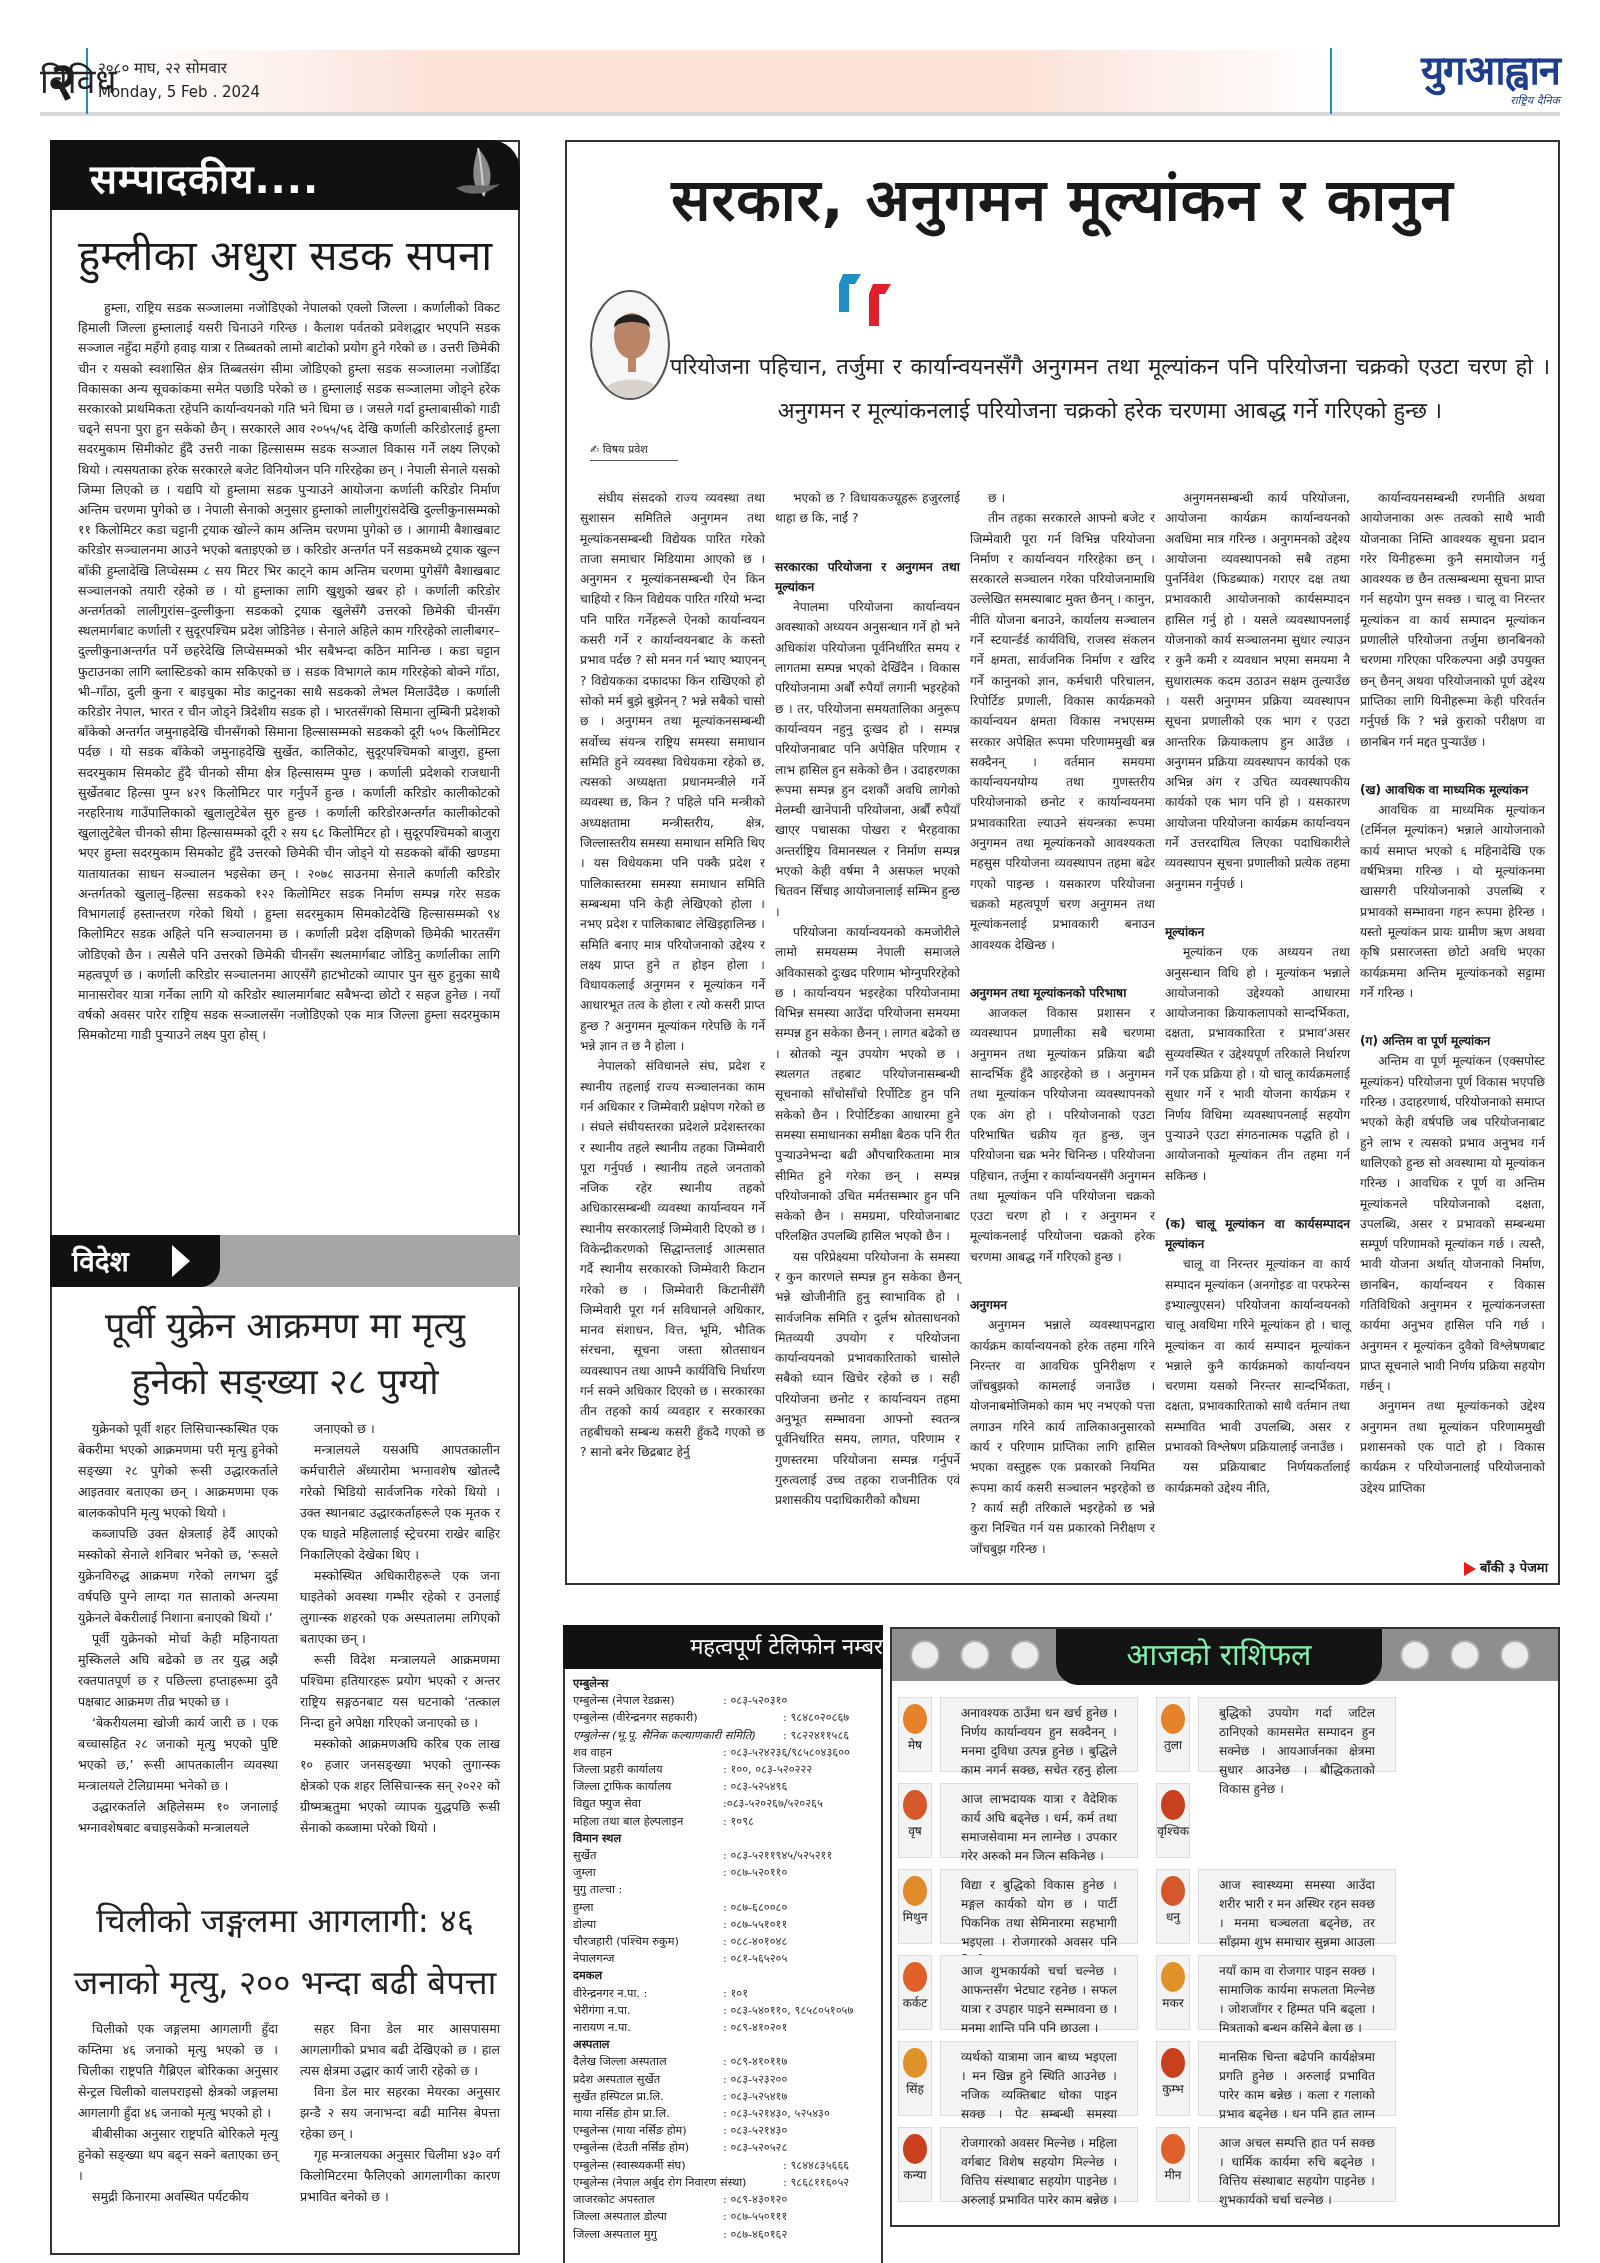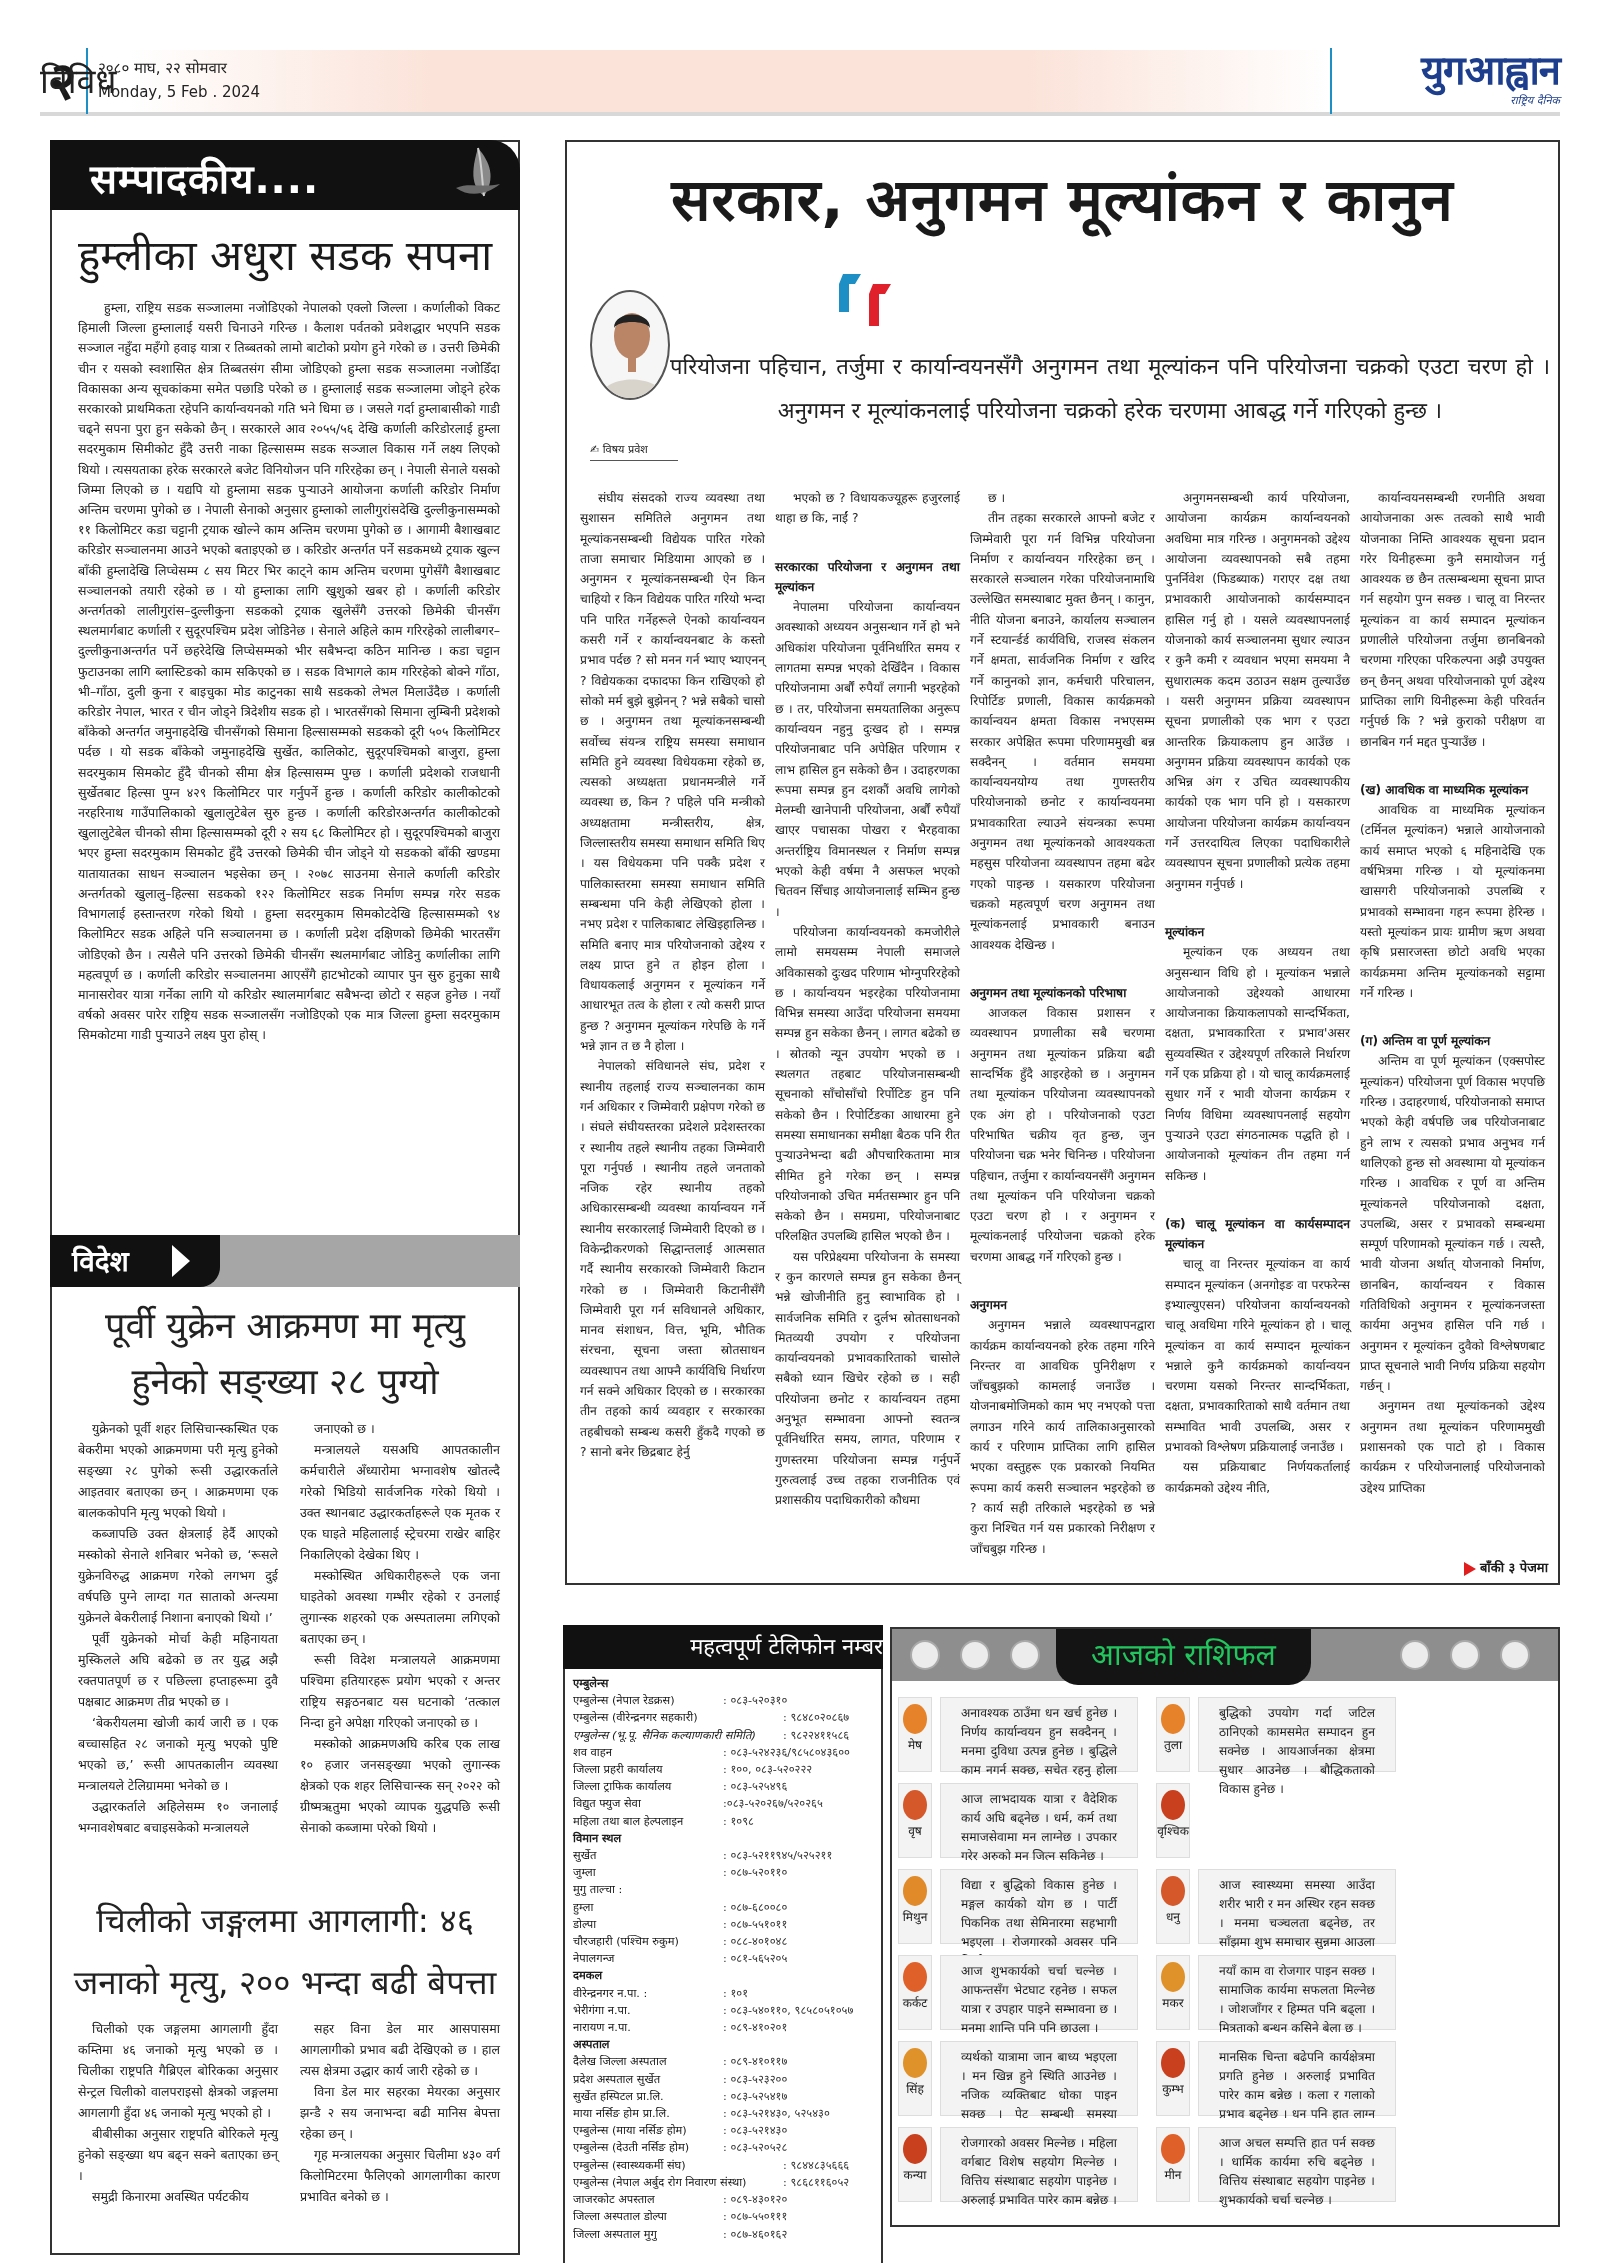--- a/index.html
+++ b/index.html
@@ -46,21 +46,21 @@
   #ph{left:563px;top:1625px;width:320px;height:648px}
   #ph-head{left:563px;top:1625px;width:320px;height:44px;background:#111;color:#fff;text-align:right;font-size:22px;line-height:44px}
   #ph-list{left:573px;top:1675px;width:305px;font-size:11.3px;line-height:17.2px}
   .ph-row{display:flex}
   .ph-name{width:150px;flex:none}
   .ph-num{flex:1;color:#333}
   .ph-cat{font-weight:bold}
   
   #hs{left:890px;top:1627px;width:670px;height:600px}
   #hs-head{left:892px;top:1629px;width:666px;height:52px;background:#8e8e8e}
-  #hs-titlebox{left:1056px;top:1629px;width:255px;height:56px;background:#141414;border-radius:0 0 22px 22px;color:#22c55e;text-align:center;font-size:30px;line-height:52px}
+  #hs-titlebox{left:1056px;top:1629px;width:326px;height:56px;background:#141414;border-radius:0 0 22px 22px;color:#86efac;text-align:center;font-size:30px;line-height:52px}
   .hs-ornament{width:30px;height:30px;border-radius:50%;background:#ececec;border:2px solid #aaa;top:1640px}
   .sign-cell{width:34px;height:75px;border:1px solid #ddd;background:#f3f3f3;text-align:center}
   .sign-glyph{display:block;width:24px;height:30px;margin:6px auto 2px;border-radius:50%;background:#e58a2b}
   .sign-name{display:block;font-size:12px}
   .sign-text{width:198px;height:75px;border:1px solid #ddd;background:#f3f3f3;font-size:12.2px;line-height:19px;padding:6px 20px;text-align:justify}
 </style>
 </head>
 <body>
 
 <div id="hdr" class="abs">

